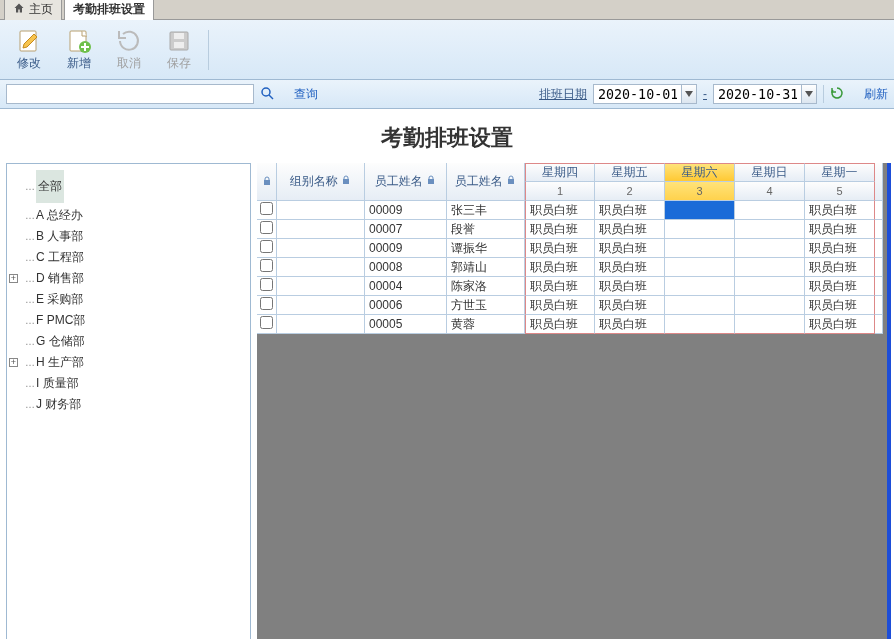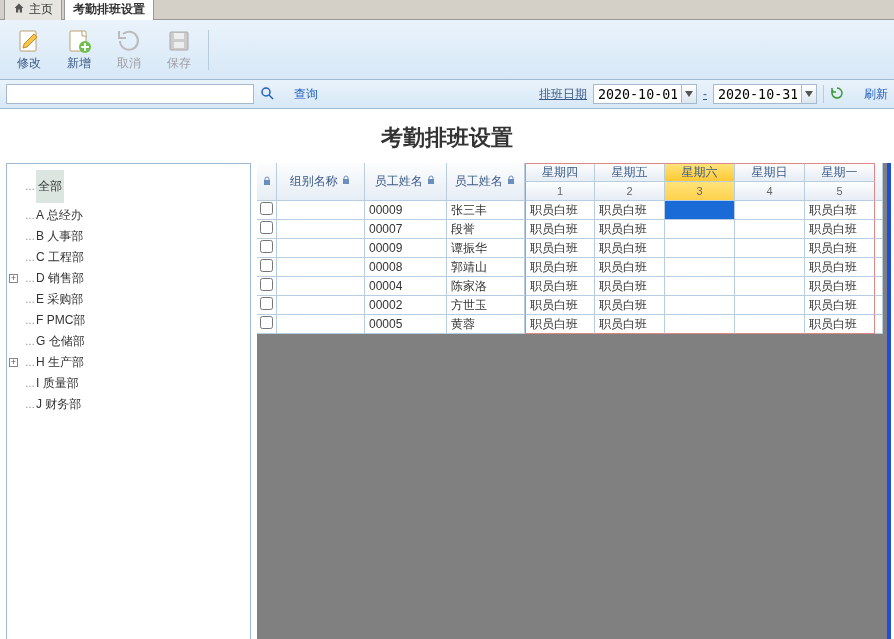--- a/index.html
+++ b/index.html
@@ -455,21 +455,21 @@
               <td class="redbox-left">职员白班</td>
               <td class="">职员白班</td>
               <td class=""></td>
               <td class=""></td>
               <td class="redbox-right">职员白班</td>
               <td style="padding: 0px;"></td>
             </tr>
             <tr>
               <td class="chkcol"><input type="checkbox" style=""></td>
               <td></td>
-              <td>00002</td>
+              <td>00006</td>
               <td>方世玉</td>
               <td class="redbox-left">职员白班</td>
               <td class="">职员白班</td>
               <td class=""></td>
               <td class=""></td>
               <td class="redbox-right">职员白班</td>
               <td style="padding: 0px;"></td>
             </tr>
             <tr>
               <td class="chkcol"><input type="checkbox" style=""></td>

